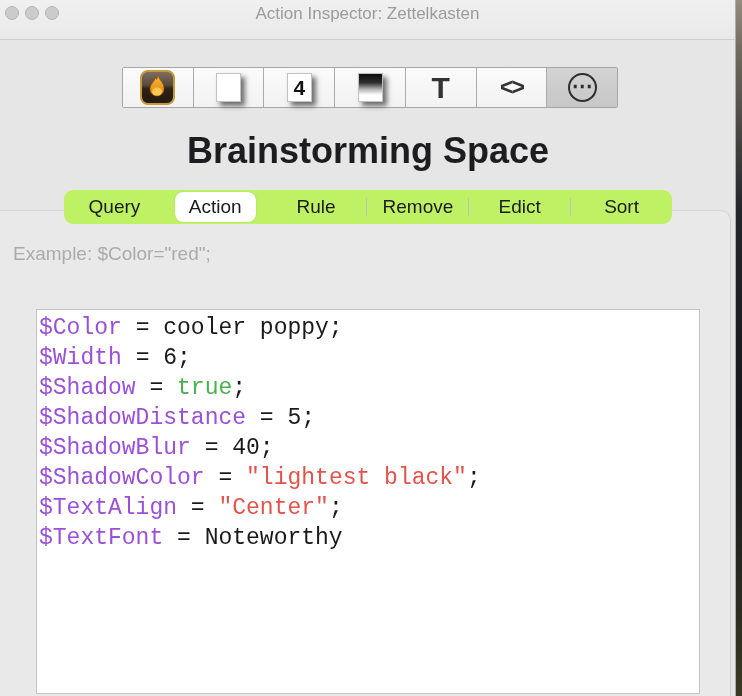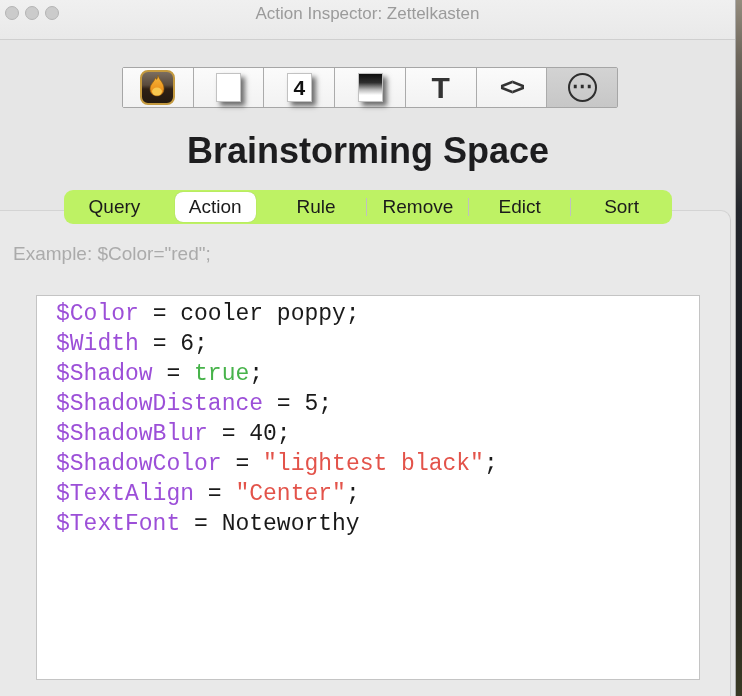--- a/index.html
+++ b/index.html
@@ -54,22 +54,22 @@
     border-radius:9px;display:flex;align-items:center;z-index:2;}
   .tab-cell{flex:1;text-align:center;cursor:default;}
   .tab-label{display:inline-block;font-size:19px;color:#1B1B1B;padding:4px 14px;border-radius:8px;}
   .tab-label.selected{background:#FFFFFF;box-shadow:0 0 1px rgba(0,0,0,.25);}
   .tab-sep{width:1px;height:18px;background:#C0C0C0;}
 
   
   .example{position:absolute;left:13px;top:243px;font-size:19px;color:#ABABAB;z-index:2;}
 
   
-  .codebox{position:absolute;left:36px;top:295px;width:664px;height:385px;background:#FFFFFF;
-    border:1px solid #C4C4C4;box-sizing:border-box;padding:3px 19px;z-index:2;
+  .codebox{position:absolute;left:36px;top:309px;width:664px;height:385px;background:#FFFFFF;
+    border:1px solid #C4C4C4;box-sizing:border-box;padding:3px 2px;z-index:2;
     font-family:"Liberation Mono",monospace;font-size:23px;line-height:30px;overflow:hidden;}
   .code-line{white-space:pre;height:30px;}
   .tok-variable{color:var(--c-variable);}
   .tok-plain{color:var(--c-plain);}
   .tok-boolean{color:var(--c-boolean);}
   .tok-string{color:var(--c-string);}
 </style>
 </head>
 <body>
 

